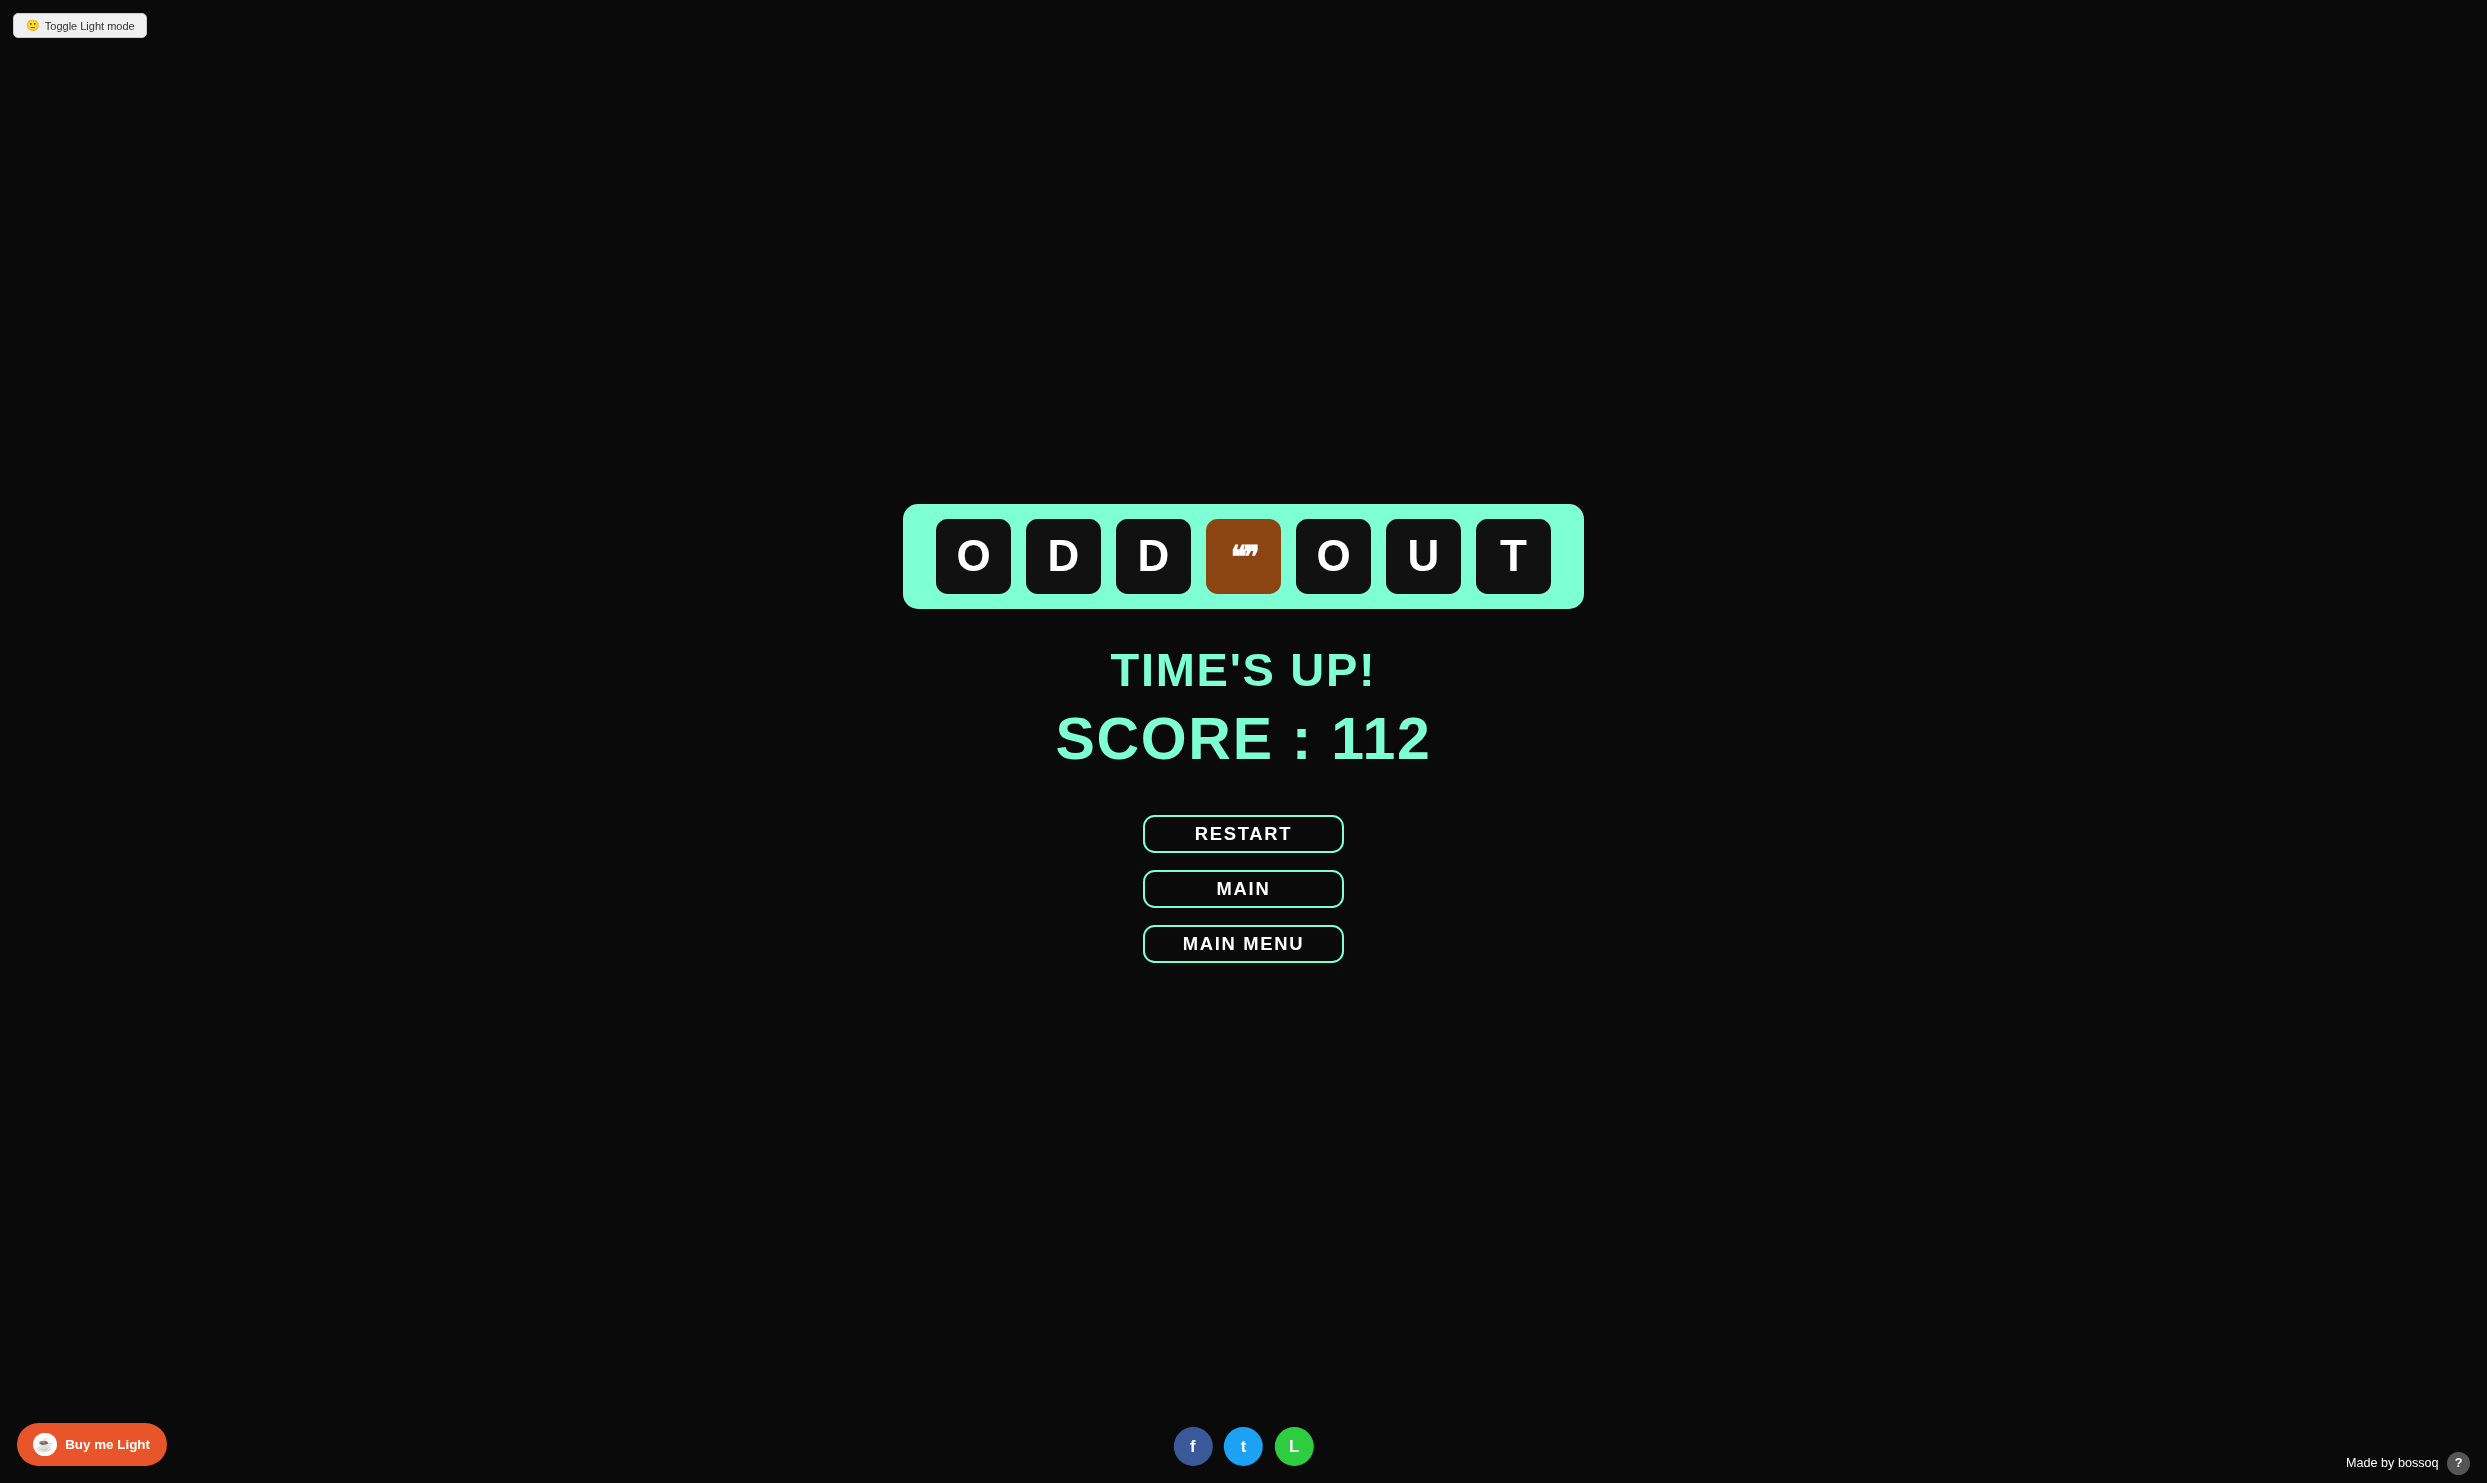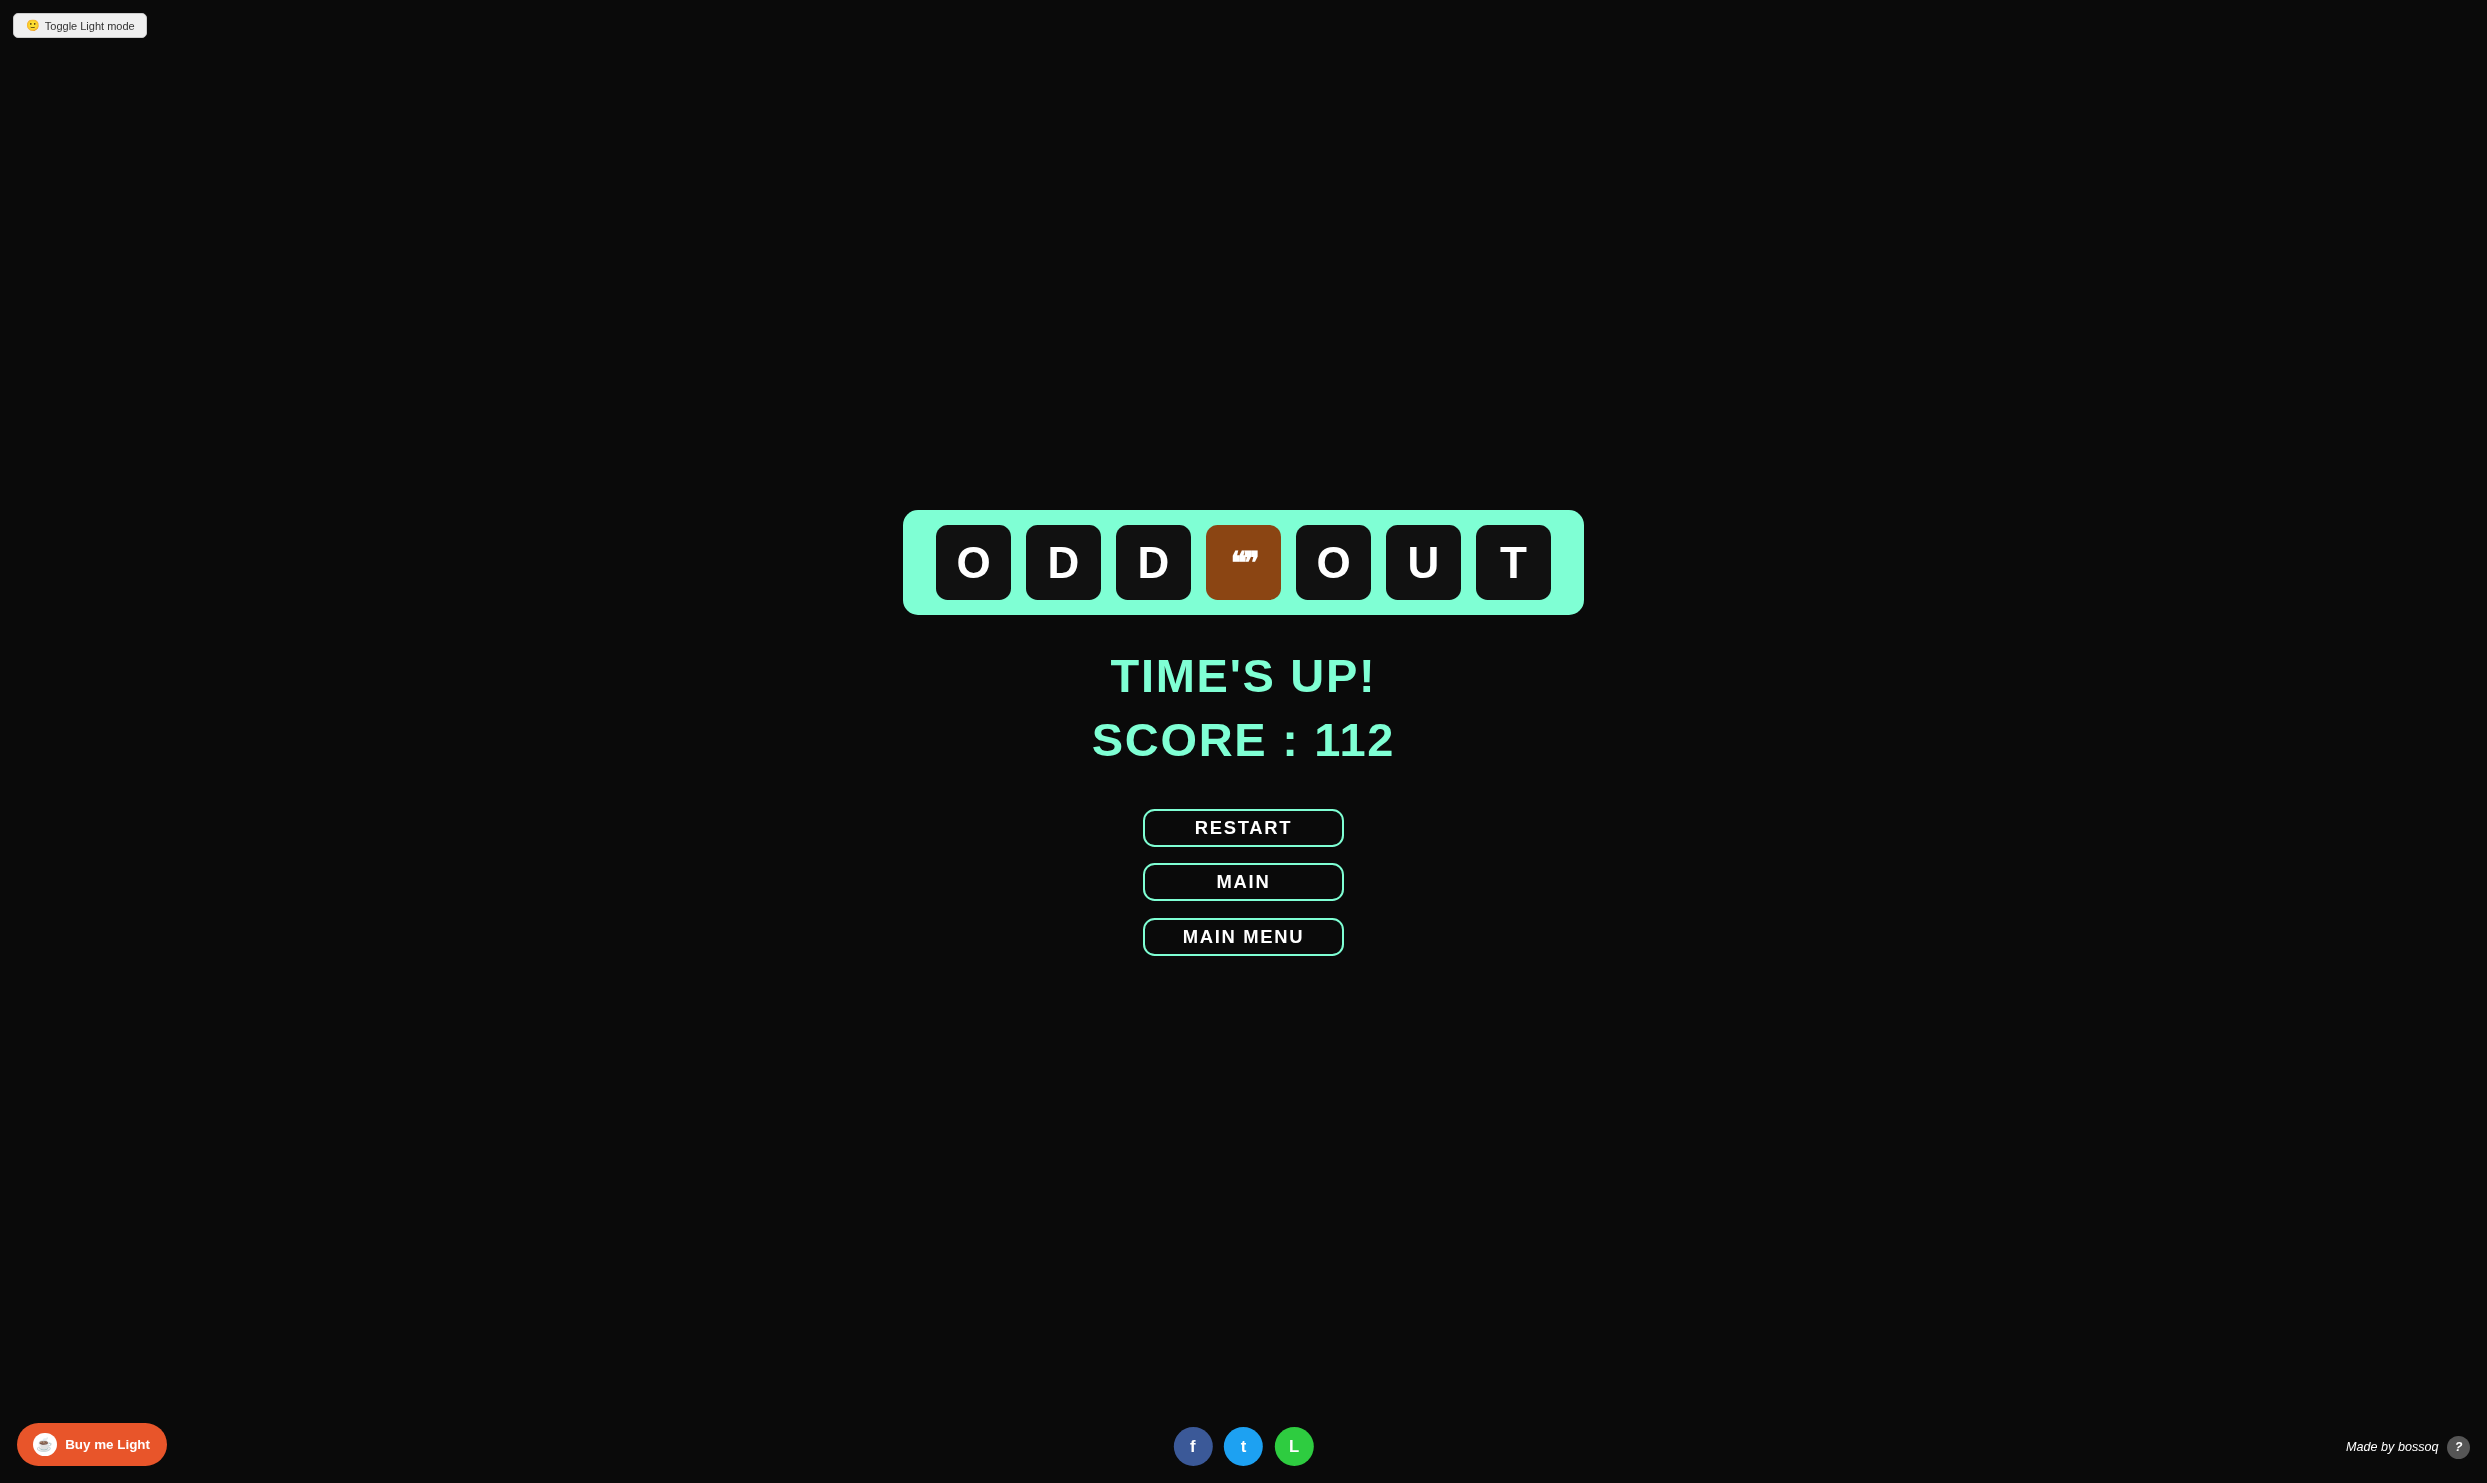--- a/index.html
+++ b/index.html
@@ -81,21 +81,21 @@
     .times-up {
       font-size: 47px;
       font-weight: 900;
       color: #7fffd4;
       text-align: left;
       margin-bottom: 8.4px;
       letter-spacing: 1.7px;
     }
 
     .score {
-      font-size: 47px;
+      font-size: 59px;
       font-weight: 900;
       color: #7fffd4;
       text-align: center;
       margin-bottom: 42px;
       letter-spacing: 1.7px;
     }
 
     .game-button {
       width: 201px;
       padding: 6px 0;
@@ -171,29 +171,28 @@
     .social-icon.twitter {
       background-color: #1da1f2;
     }
 
     .social-icon.line {
       background-color: #2ecc40;
     }
 
     .made-by {
       position: fixed;
-      bottom: 24px;
+      bottom: 8px;
       right: 16.7px;
       display: flex;
       align-items: center;
       gap: 8.4px;
       font-family: Arial, sans-serif;
       font-size: 12.6px;
       color: #ffffff;
-      font-style: italic;
     }
 
     .help-icon {
       width: 23.4px;
       height: 23.4px;
       border-radius: 50%;
       background: #555;
       display: flex;
       align-items: center;
       justify-content: center;

